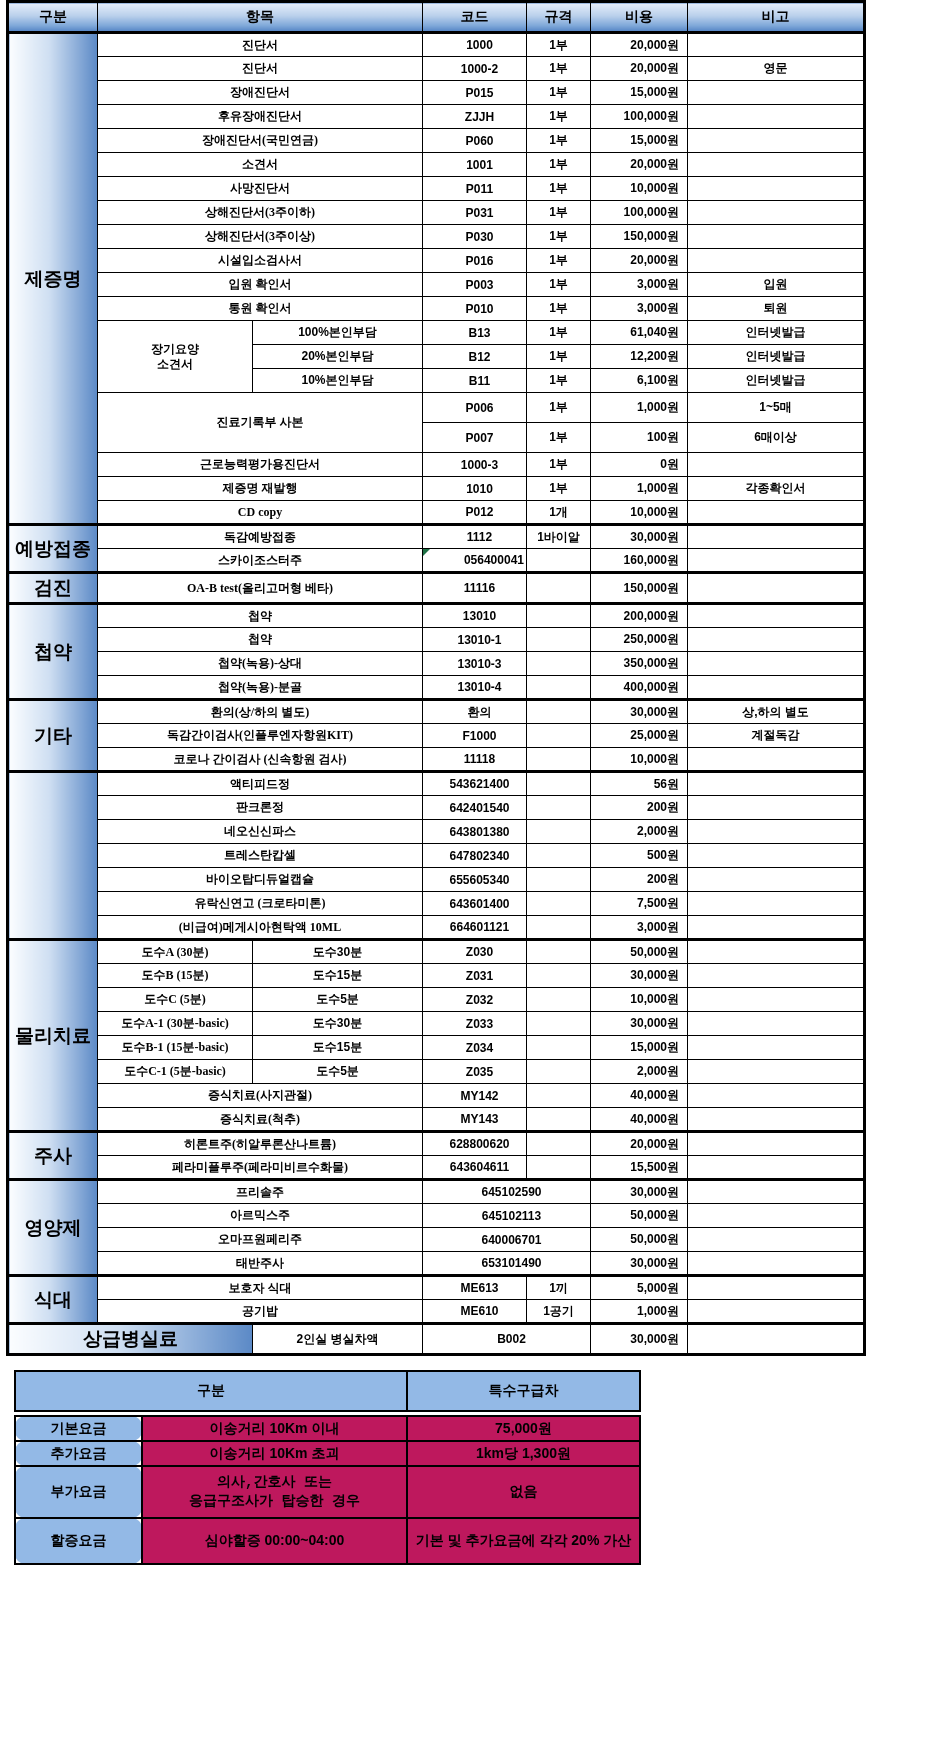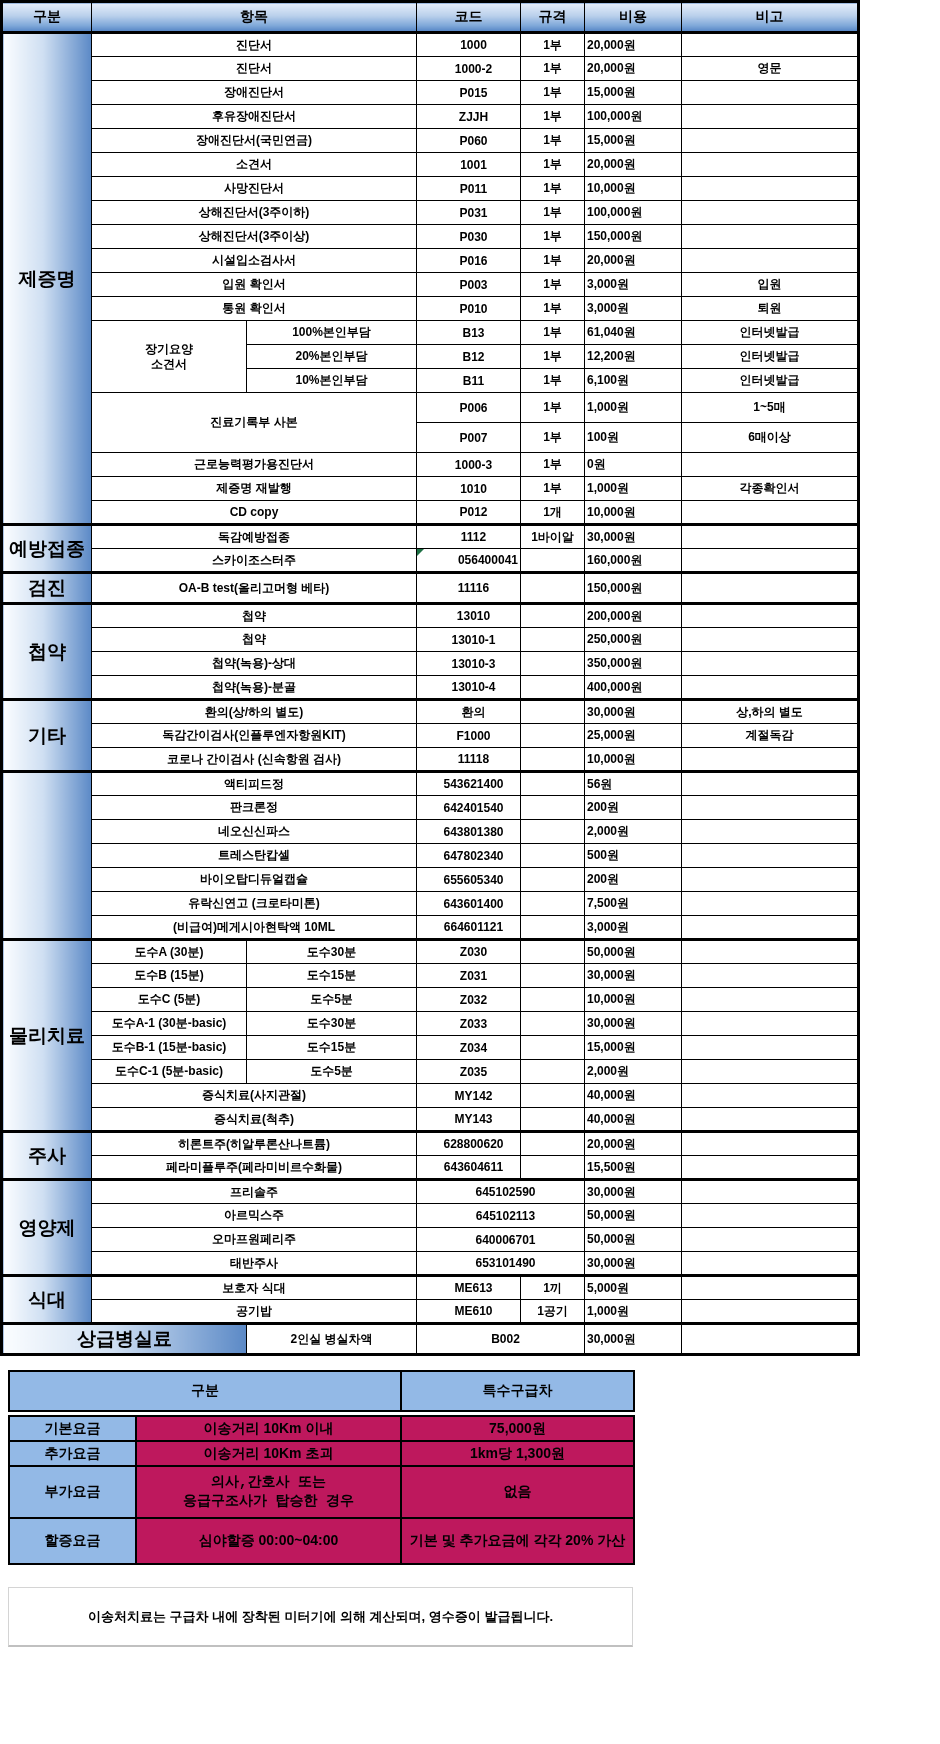--- a/index.html
+++ b/index.html
@@ -3,51 +3,51 @@
 <meta charset="utf-8">
 <style>
   :root{
     --hdr-top:#e6eefa; --hdr-mid:#b9cfeb; --hdr-bot:#5585c5;
     --cat-left:#fbfdff; --cat-right:#5b89c6;
     --panel-blue:#93b9e6; --line:#000;
   }
   *{box-sizing:border-box;}
   html,body{margin:0;padding:0;background:#fff;}
   body{font-family:"Liberation Sans","DejaVu Sans",sans-serif;font-weight:700;color:#000;}
-  #page{width:836px;height:1744px;background:#fff;position:relative;}
+  #page{width:836px;height:1744px;background:#fff;position:relative;margin-left:6px;}
 
   
   table.fee{border-collapse:collapse;table-layout:fixed;width:857px;border:3px solid var(--line);}
   table.fee th,table.fee td{border:1px solid var(--line);padding:1px 2px;text-align:center;vertical-align:middle;overflow:hidden;}
   table.fee thead th{
     height:31px;font-size:14px;
     background:linear-gradient(180deg,var(--hdr-top) 0%,var(--hdr-mid) 45%,#7da7d8 80%,var(--hdr-bot) 100%);
     border-bottom:3px solid var(--line);
   }
   table.fee td{height:24px;font-size:12px;background:#fff;}
   table.fee tr.tall td{height:30px;}
   table.fee tr.sec-top td{border-top:3px solid var(--line);}
   table.fee td.cat{
     font-size:19px;
     background:linear-gradient(90deg,var(--cat-left) 0%,#cfdff2 45%,var(--cat-right) 100%);
   }
-  table.fee td.item{white-space:pre-line;line-height:1.25;}
-  table.fee td.cost{text-align:left;padding-right:8px;}
+  table.fee td.item{white-space:pre-line;line-height:1.25;font-family:Liberation Serif, serif;}
+  table.fee td.cost{text-align:right;padding-right:8px;}
   table.fee td.code{position:relative;padding-left:12px;}
   table.fee td.code.left{text-align:right;padding-left:4px;}
   .comment-tri{position:absolute;top:0;left:0;width:0;height:0;
     border-top:7px solid #1e7145;border-right:7px solid transparent;}
 
   
   .amb{margin:14px 0 0 8px;width:625px;}
   table.amb-h,table.amb-b{border-collapse:collapse;table-layout:fixed;width:625px;}
   table.amb-h th,table.amb-b td,table.amb-b th{border:2px solid var(--line);text-align:center;vertical-align:middle;font-size:14px;padding:2px 4px;}
   table.amb-h{margin-bottom:3px;}
   table.amb-h th{height:40px;background:var(--panel-blue);}
-  table.amb-b th{background:var(--panel-blue);}
+  table.amb-b th{background:var(--panel-blue);border-radius:10px;}
   table.amb-b td{background:#be185d;}
   table.amb-b tr.r1 td,table.amb-b tr.r1 th{height:25px;}
   table.amb-b tr.r2 td,table.amb-b tr.r2 th{height:25px;}
   table.amb-b tr.r3 td,table.amb-b tr.r3 th{height:52px;}
   table.amb-b tr.r4 td,table.amb-b tr.r4 th{height:46px;}
   .preline{white-space:pre-line;line-height:1.35;font-family:Liberation Mono, monospace;}
 
   
   .note-box{
     margin:22px 0 0 8px;width:625px;height:60px;
@@ -514,17 +514,14 @@
       </tr>
       <tr class="r4">
         <th>할증요금</th>
         <td>심야할증 00:00~04:00</td>
         <td>기본 및 추가요금에 각각 20% 가산</td>
       </tr>
     </tbody>
       </table>
   </div>
 
-  <div class="note-box">
-    <span>이송처치료는 구급차 내에 장착된 미터기에 의해 계산되며, 영수증이 발급됩니다.</span>
-  </div>
 
 </div>
 
 </body></html>

